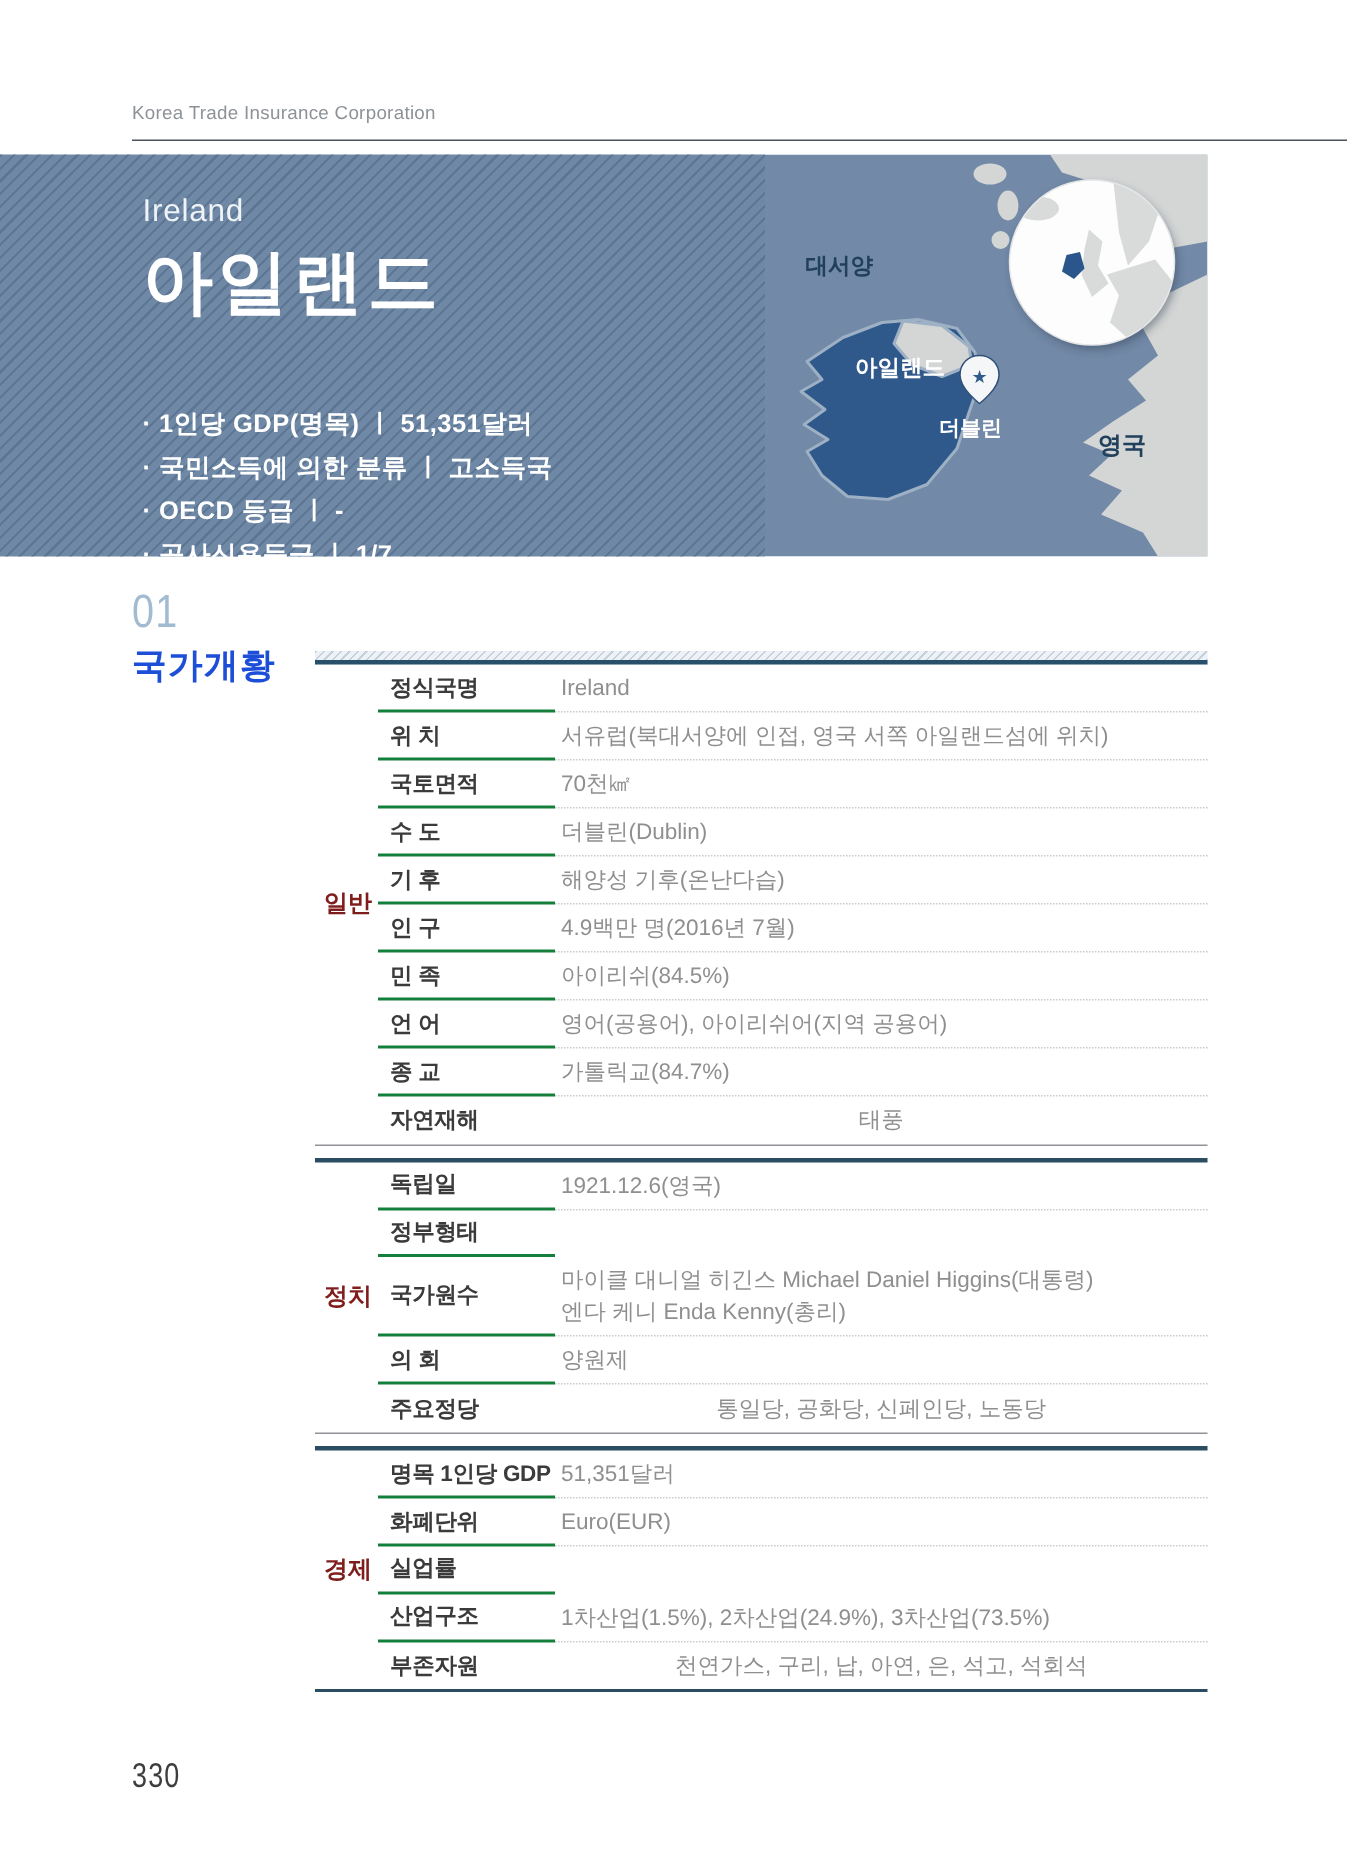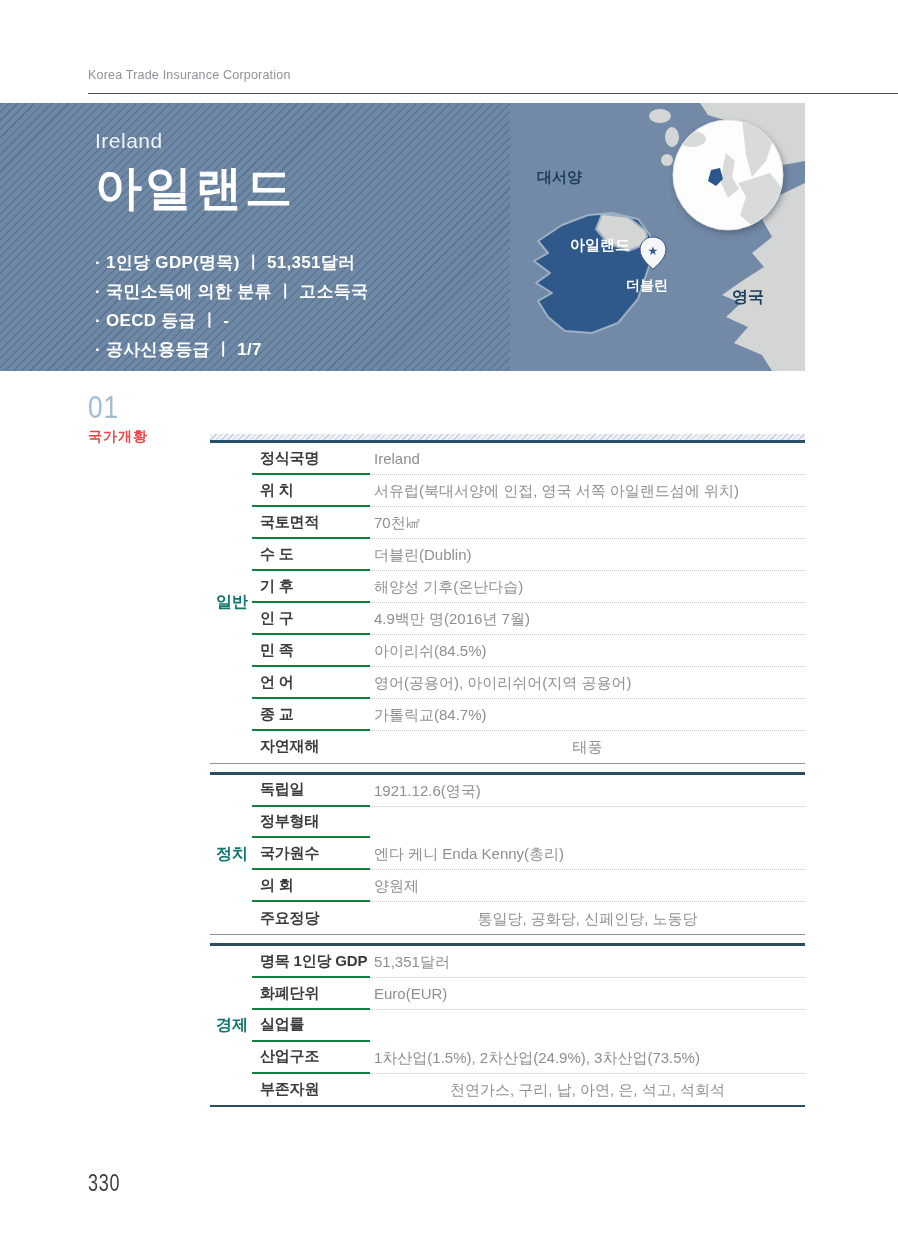--- a/index.html
+++ b/index.html
@@ -13,43 +13,43 @@
 
   
   .banner { position:absolute; left:0; top:103px; width:805px; height:268px; display:flex; }
   .banner-left {
     flex:1; position:relative; color:#fff; padding:26px 0 0 95px;
     background:#6e88a5;
     background-image:repeating-linear-gradient(135deg, rgba(78,103,134,.55) 0 1.5px, rgba(0,0,0,0) 1.5px 6px);
   }
   .country-en { font-size:21px; font-weight:400; color:#eef3f7; letter-spacing:.5px; }
   .country-ko { font-size:47px; font-weight:700; letter-spacing:3px; margin-top:4px; }
-  .bullets { margin-top:28px; }
+  .bullets { margin-top:48px; }
   .bullet { font-size:17px; font-weight:700; line-height:29px; letter-spacing:.3px; }
 
   
   .map-wrap { width:295px; height:268px; position:relative; }
   .map-wrap svg { display:block; }
 
   
   .sec-num { position:absolute; left:88px; top:390px; font-size:31px; color:#a3bbd1; letter-spacing:1px; transform:scaleX(.85); transform-origin:left; }
-  .sec-title { position:absolute; left:88px; top:428px; font-size:14px; font-weight:700; color:#ef4444; letter-spacing:1px; }
+  .sec-title { position:absolute; left:88px; top:428px; font-size:23px; font-weight:700; color:#1d4ed8; letter-spacing:1px; }
 
   
   .ctable { position:absolute; left:210px; top:434px; width:595px; }
   .ctable-bar {
     height:9px;
     background:#eef1f5;
     background-image:repeating-linear-gradient(135deg,#c5d0de 0 1px, rgba(0,0,0,0) 1px 4px);
     border-bottom:3px solid #29506a;
   }
   .tgroup { display:flex; border-bottom:1px solid #8f9397; }
   .tgroup + .tgroup { margin-top:8px; border-top:3px solid #2a4d61; }
   .tgroup:last-child { border-bottom:2px solid #2a4d61; }
-  .gname { width:42px; display:flex; align-items:center; padding-left:6px; font-size:16px; font-weight:700; color:#0f766e; }
+  .gname { width:42px; display:flex; align-items:center; padding-left:6px; font-size:16px; font-weight:700; color:#7f1d1d; }
   .rows { flex:1; display:flex; flex-direction:column; }
   .trow { display:flex; min-height:31.7px; }
   .tlabel { width:118px; display:flex; align-items:center; padding:5px 2px 5px 8px; font-size:15px; font-weight:700; color:#3b3b3b; border-bottom:2px solid #15803d; white-space:nowrap; letter-spacing:-.2px; }
   .tvalue { flex:1; display:flex; flex-direction:column; justify-content:center; padding:5px 4px; font-size:15px; color:#8f8f8f; border-bottom:1px dotted #c7cace; line-height:21px; }
   .trow:last-child .tlabel, .trow:last-child .tvalue { border-bottom:none;text-align:center; }
 
   
   .page-num { position:absolute; left:88px; top:1170px; font-size:23px; color:#3d3d3d; transform:scaleX(.78); transform-origin:left; letter-spacing:1px; }
 </style>
 </head>
@@ -179,20 +179,21 @@
             <div class="trow">
               <div class="tlabel">독립일</div>
               <div class="tvalue">1921.12.6(영국)</div>
             </div>
             <div class="trow">
               <div class="tlabel">정부형태</div>
             </div>
             <div class="trow">
               <div class="tlabel">국가원수</div>
               <div class="tvalue">
+                <div>마이클 대니얼 히긴스 Michael Daniel Higgins(대통령)</div>
                 <div>엔다 케니 Enda Kenny(총리)</div>
               </div>
             </div>
             <div class="trow">
               <div class="tlabel">의 회</div>
               <div class="tvalue">양원제</div>
             </div>
             <div class="trow">
               <div class="tlabel">주요정당</div>
               <div class="tvalue">통일당, 공화당, 신페인당, 노동당</div>

